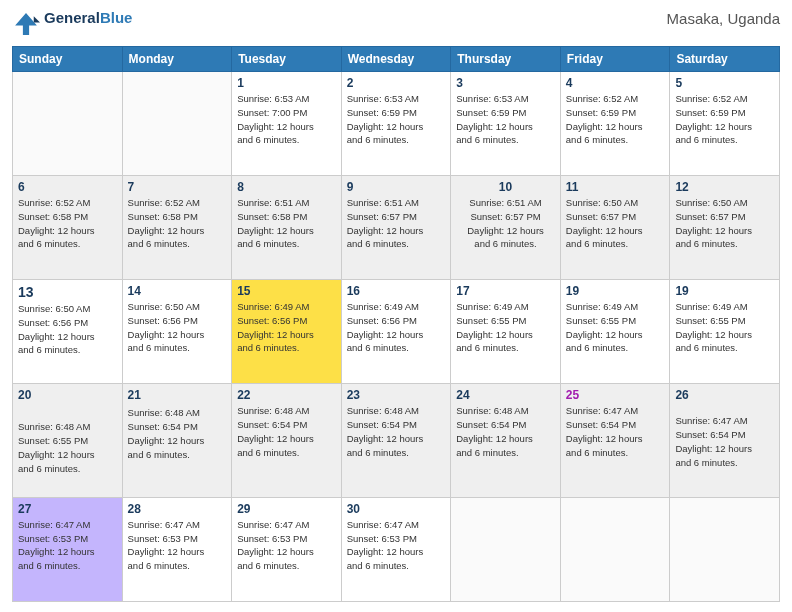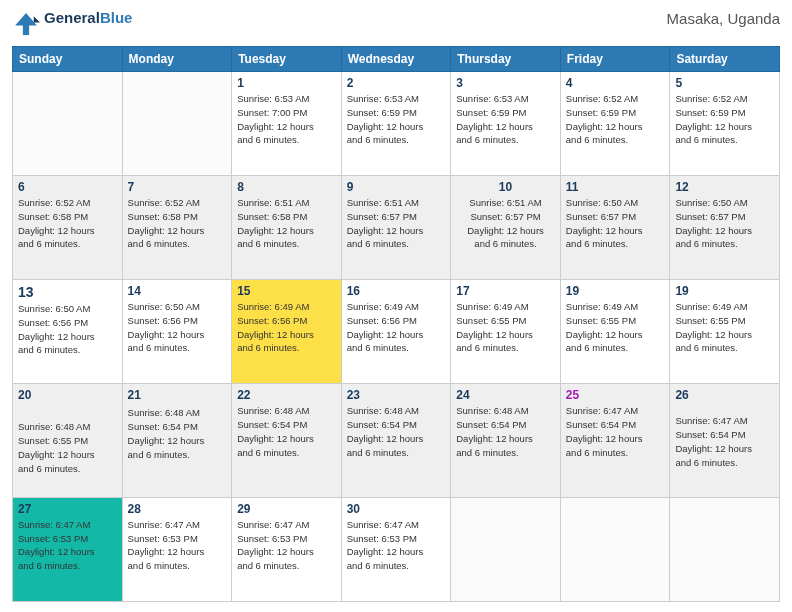--- a/index.html
+++ b/index.html
@@ -349,21 +349,21 @@
             <span style="font-weight: bold; font-size: 12px; color: rgb(26, 58, 92); display: block; margin-bottom: 12px;">26</span>
             <div style="font-size: 9.5px; color: rgb(51, 51, 51); line-height: 1.45;">
               <div>Sunrise: 6:47 AM</div>
               <div>Sunset: 6:54 PM</div>
               <div>Daylight: 12 hours</div>
               <div>and 6 minutes.</div>
             </div>
           </td>
         </tr>
         <tr>
-          <td style="background: #14b8a6; vertical-align: top; padding: 4px 5px; height: 88px; border: 1px solid rgb(204, 204, 204);">
+          <td style="background: #c4b5fd; vertical-align: top; padding: 4px 5px; height: 88px; border: 1px solid rgb(204, 204, 204);">
             <span style="font-weight: bold; font-size: 12px; color: rgb(26, 58, 92); display: block; margin-bottom: 2px;">27</span>
             <div style="font-size: 9.5px; color: rgb(51, 51, 51); line-height: 1.45;">
               <div>Sunrise: 6:47 AM</div>
               <div>Sunset: 6:53 PM</div>
               <div>Daylight: 12 hours</div>
               <div>and 6 minutes.</div>
             </div>
           </td>
           <td style="background: rgb(255, 255, 255); vertical-align: top; padding: 4px 5px; height: 88px; border: 1px solid rgb(204, 204, 204);">
             <span style="font-weight: bold; font-size: 12px; color: rgb(26, 58, 92); display: block; margin-bottom: 2px;">28</span>

